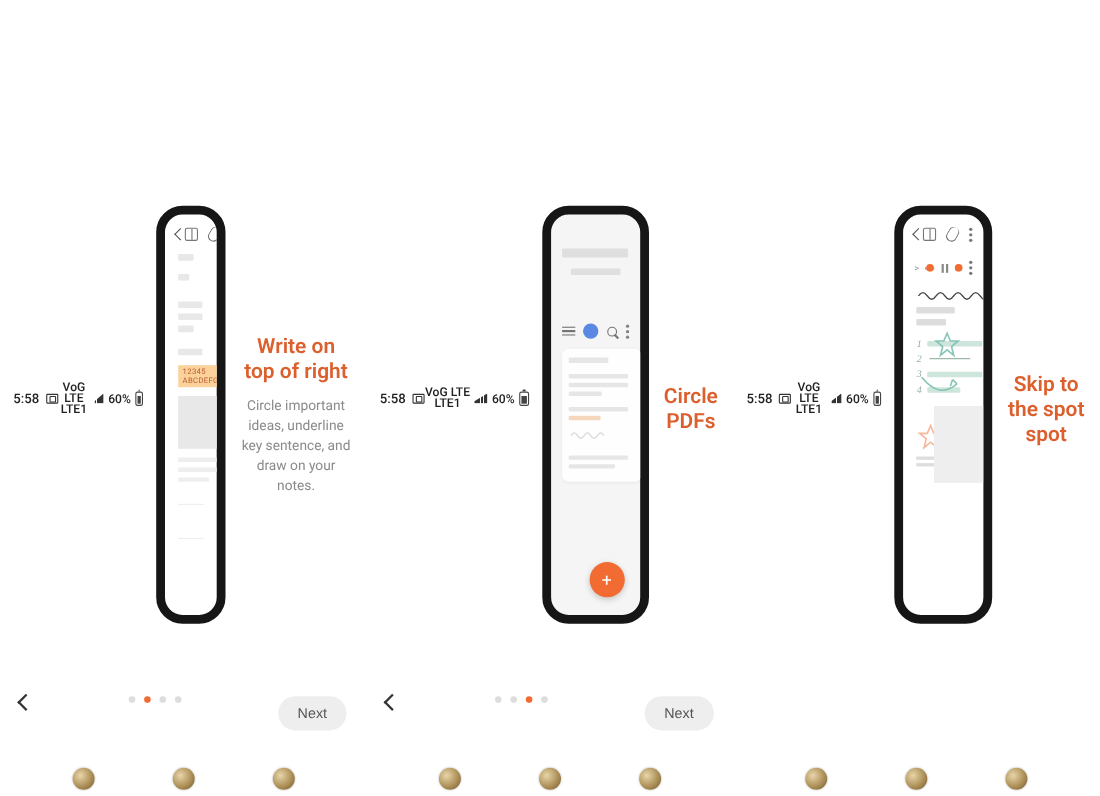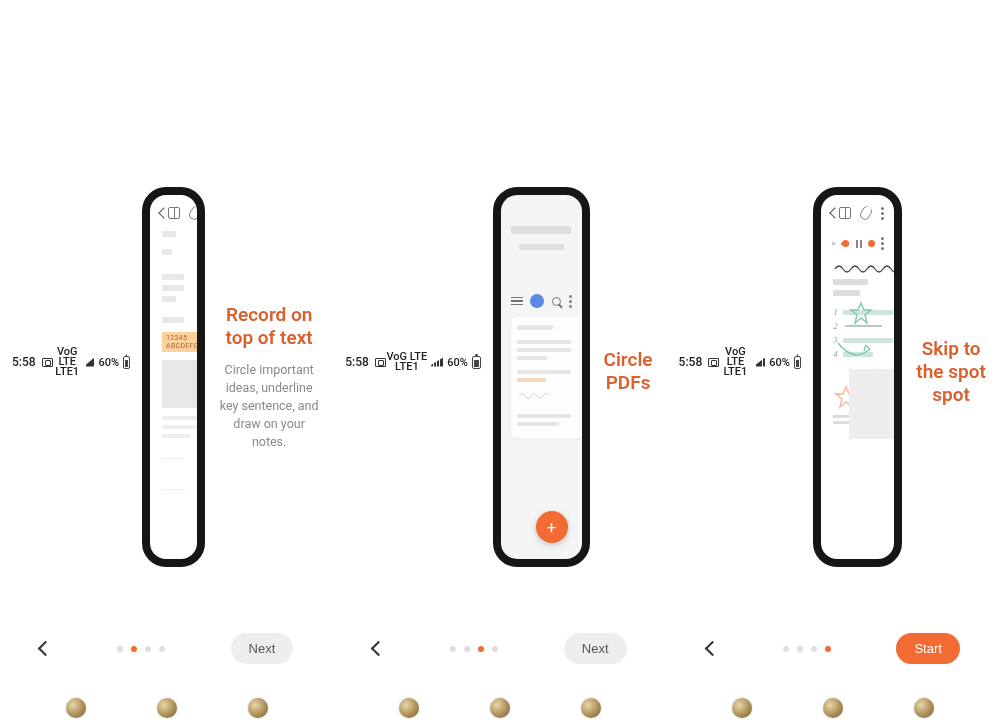--- a/index.html
+++ b/index.html
@@ -49,21 +49,21 @@
 .pause i { width: 2px; height: 8px; background: #888; display: block; }
 .rec-dot { width: 7px; height: 7px; background: #f26b33; border-radius: 50%; }
 .num-list { padding: 6px 12px; position: relative; }
 .num-row { display: flex; align-items: center; gap: 5px; font-size: 9px; color: #8faea0; font-style: italic; margin-bottom: 4px; font-family: cursive; }
 .num-row .nl { flex: 0 0 auto; width: 50px; height: 5px; background: #cde5da; border-radius: 1px; }
 .star-doodle { position: absolute; right: 20px; top: 0; color: #88c4b8; font-size: 22px; }
 .arrow-doodle { position: absolute; right: 20px; top: 38px; }
 .caption { text-align: center; margin-top: 30px; padding: 0 14px; }
 .caption h3 { color: #dc5f2e; font-size: 19px; font-weight: 600; margin-bottom: 12px; }
 .caption p { color: #8a8a8a; font-size: 12.5px; line-height: 1.45; }
-.nav-row { position: absolute; bottom: 60px; left: 0; right: 0; display: flex; align-items: center; justify-content: space-between; padding: 0 40px; }
+.nav-row { position: absolute; bottom: 60px; left: 0; right: 0; display: flex; justify-content: space-between; padding: 0 18px; }
 .nav-chev { width: 11px; height: 11px; border-left: 2px solid #333; border-bottom: 2px solid #333; transform: rotate(45deg); }
 .dots { display: flex; gap: 8px; }
 .dots i { width: 6px; height: 6px; border-radius: 50%; background: #ddd; display: block; }
 .dots i.active { background: #f26b33; }
 .pill-btn { background: #eeeeee; color: #555; border: none; border-radius: 18px; padding: 8px 18px; font-size: 13px; font-weight: 500; }
 .pill-btn.primary { background: #f26b33; color: #fff; }
 .coins { position: absolute; bottom: 6px; left: 0; right: 0; display: flex; justify-content: space-around; padding: 0 30px; }
 .coin { width: 20px; height: 20px; border-radius: 50%; background: radial-gradient(circle at 35% 35%, #e8d5a8, #a88a52 60%, #6b5530); box-shadow: 0 0 2px rgba(0,0,0,0.3); }
 .faint-content { opacity: 0.9; }
 .spacer-top { height: 90px; display: flex; flex-direction: column; align-items: center; justify-content: center; gap: 5px; }
@@ -133,21 +133,21 @@
           <div class="line th" style="width:40px"></div>
           <div class="line th" style="width:40px"></div>
           <div class="line th" style="width:28px"></div>
         </div>
         <div class="divider"></div>
         <div class="divider" style="margin-top:30px"></div>
       </div>
     </div>
 
     <div class="caption">
-      <h3>Record on top of text</h3>
+      <h3>Write on top of right</h3>
       <p>Circle important ideas, underline key sentence, and draw on your notes.</p>
     </div>
 
     <div class="nav-row">
       <span class="nav-chev"></span>
       <span class="dots">
           <i></i>
           <i class="active"></i>
           <i></i>
           <i></i>
@@ -342,30 +342,20 @@
           </svg>
       </div>
       <div class="tiny-line"></div>
       <div class="tiny-line" style="width:40px"></div>
     </div>
 
     <div class="caption">
       <h3>Skip to the spot spot</h3>
     </div>
 
-    <div class="nav-row">
-      <span class="nav-chev"></span>
-      <span class="dots">
-          <i></i>
-          <i></i>
-          <i></i>
-          <i class="active"></i>
-        </span>
-      <button class="pill-btn primary">Start</button>
-    </div>
 
     <div class="coins">
       <div class="coin"></div>
         <div class="coin"></div>
         <div class="coin"></div>
     </div>
   </div>
 
 </div>
 

